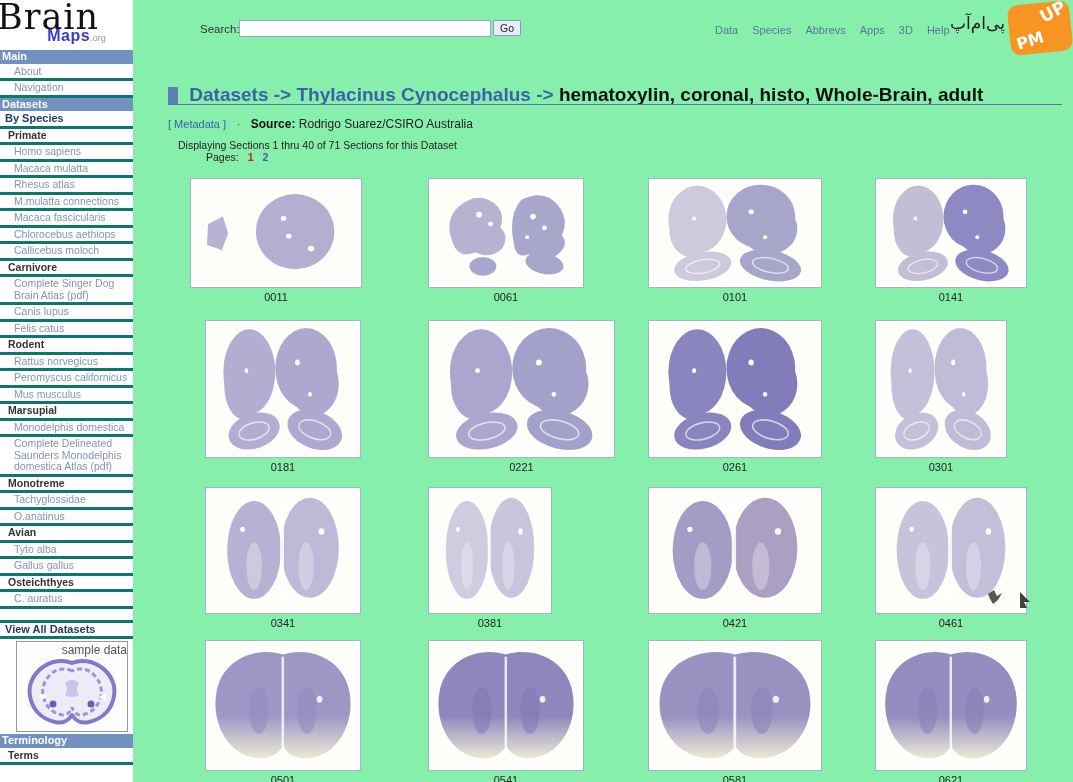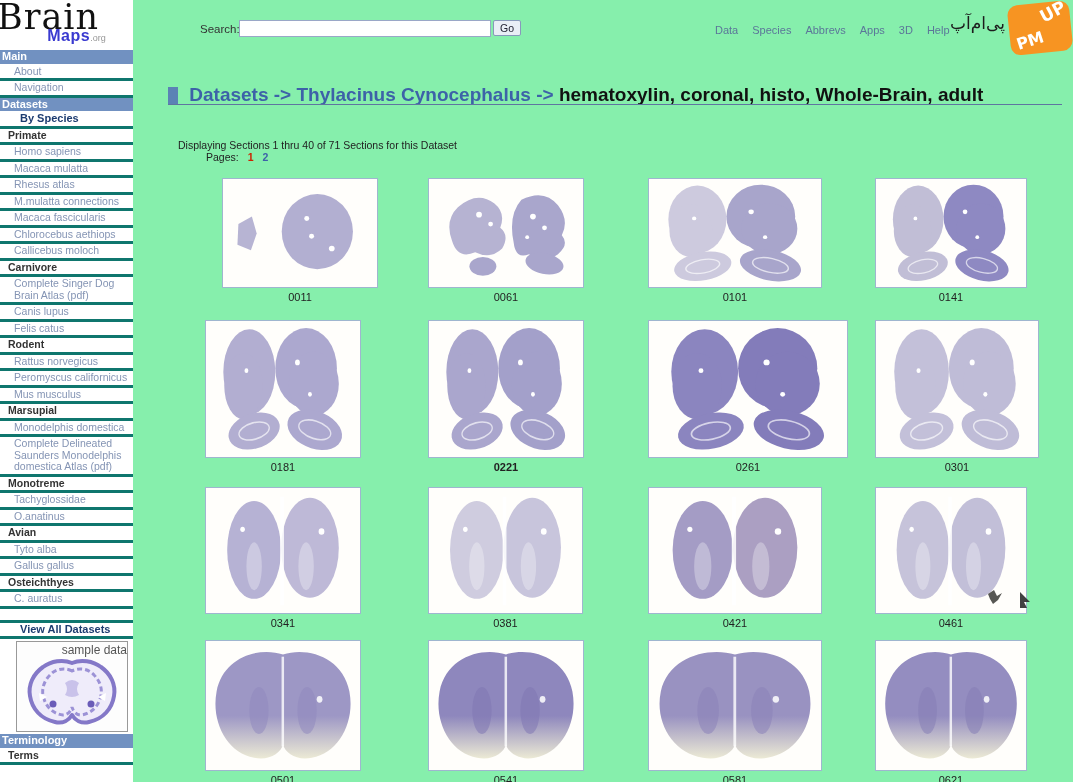--- a/index.html
+++ b/index.html
@@ -8,21 +8,21 @@
   
   #sidebar{position:absolute;left:0;top:0;width:133px;height:782px;background:#fff;}
   #logo{position:relative;height:50px;}
   #logo .brain{font-family:"DejaVu Serif",serif;font-size:35px;line-height:34px;color:#111;
                letter-spacing:1px;margin-left:-3px;display:block;}
   #logo .mapsrow{display:block;text-align:center;margin-top:-7px;padding-right:8px;margin-left:28px;}
   #logo .maps{color:#3a3ad0;font-weight:bold;font-size:16px;letter-spacing:.5px;}
   #logo .org{color:#979797;font-size:9px;}
   .sb-item{font-size:10.5px;line-height:11.5px;border-bottom:3px solid #0f766e;padding:1px 2px;}
   .sb-header{background:#7191c1;color:#fff;font-weight:bold;font-size:11px;border-bottom:1px solid #fff;}
-  .sb-subheader{color:#1d3c70;font-weight:bold;padding-left:20px;font-size:11px;}
+  .sb-subheader{color:#1d3c70;font-weight:bold;padding-left:5px;font-size:11px;}
   .sb-group{color:#333;font-weight:bold;padding-left:8px;}
   .sb-link{color:#8494b4;padding-left:14px;cursor:pointer;}
   .sb-spacer{height:9px;}
   #sampleBox{margin:2px 5px 2px 16px;border:1px solid #999;text-align:center;background:#fdfdfd;}
   #sampleBox .cap{font-size:12px;color:#555;padding-top:1px;text-align:right;}
   
   #searchLabel{position:absolute;left:200px;top:23px;font-size:11.5px;color:#333;}
   #searchInput{position:absolute;left:239px;top:20px;width:246px;height:15px;border:1px solid #9aa7c7;
                font-size:11px;padding:0 2px;}
   #goBtn{position:absolute;left:493px;top:20px;font-size:10.5px;color:#223;border:1px solid #8899bb;
@@ -153,27 +153,33 @@
   <div id="crumbBar">
     <span id="crumbSquare"></span>
     <span class="crumb-link">Datasets</span>
     <span class="crumb-arrow">-&gt;</span>
     <span class="crumb-link">Thylacinus Cynocephalus</span>
     <span class="crumb-arrow">-&gt;</span>
     <span class="crumb-title">hematoxylin, coronal, histo, Whole-Brain, adult</span>
   </div>
   <div id="crumbRule"></div>
 
+  <div id="metaRow">
+    <span id="metaLink">[ Metadata ]</span>
+    <span id="metaDot">·</span>
+    <span id="srcLabel">Source:</span>
+    <span id="srcValue">Rodrigo Suarez/CSIRO Australia</span>
+  </div>
   <div id="dispLine">Displaying Sections 1 thru 40 of 71 Sections for this Dataset</div>
   <div id="pagesRow">
     <span>Pages:</span><span id="pageNums"><span class="page-num page-current">1</span><span class="page-num page-link">2</span></span>
   </div>
 
   <div id="grid">
-      <div class="thumb" style="left: 222px; top: 178px; width: 156px;">
+      <div class="thumb" style="left: 190px; top: 178px; width: 172px;">
         <div class="box" style="height: 108px;">
           <svg viewBox="0 0 160 115" preserveAspectRatio="none">
             <path d="M16,48 L30,40 L35,58 L29,76 L15,70 Z" fill="#b7b4d3"></path>
             <ellipse cx="98" cy="56" rx="37" ry="40" fill="#b2afd1"></ellipse>
             <circle cx="87" cy="42" r="2.6" fill="#fff"></circle>
             <circle cx="92" cy="61" r="2.6" fill="#fff"></circle>
             <circle cx="113" cy="74" r="3" fill="#fff"></circle>
           </svg>
         </div>
         <div class="lab">0011</div>
@@ -241,57 +247,57 @@
             <ellipse cx="113" cy="92" rx="29" ry="16" fill="#aca8cf" transform="rotate(14 113 92)"></ellipse>
             <ellipse cx="50" cy="93" rx="16" ry="7" fill="none" stroke="#fff" stroke-width="1.4" opacity=".65" transform="rotate(-12 50 93)"></ellipse>
             <ellipse cx="113" cy="92" rx="17" ry="7.5" fill="none" stroke="#fff" stroke-width="1.4" opacity=".65" transform="rotate(14 113 92)"></ellipse>
             <circle cx="95" cy="35" r="2.5" fill="#fff"></circle>
             <circle cx="108" cy="62" r="2" fill="#fff"></circle>
             <circle cx="42" cy="42" r="2" fill="#fff"></circle>
           </svg>
         </div>
         <div class="lab">0181</div>
       </div>
-      <div class="thumb" style="left: 428px; top: 320px; width: 156px; font-weight: bold;">
+      <div class="thumb" style="left: 428px; top: 320px; width: 187px;">
         <div class="box" style="height: 136px;">
           <svg viewBox="0 0 160 115" preserveAspectRatio="none">
             <ellipse cx="45" cy="43" rx="27" ry="36" fill="#aaa6cd"></ellipse>
             <ellipse cx="39" cy="55" rx="20" ry="28" fill="#aaa6cd"></ellipse>
             <ellipse cx="104" cy="40" rx="32" ry="34" fill="#a3a0ca"></ellipse>
             <ellipse cx="112" cy="53" rx="26" ry="27" fill="#a3a0ca"></ellipse>
             <ellipse cx="50" cy="93" rx="27" ry="15" fill="#aaa6cd" transform="rotate(-12 50 93)"></ellipse>
             <ellipse cx="113" cy="92" rx="29" ry="16" fill="#a3a0ca" transform="rotate(14 113 92)"></ellipse>
             <ellipse cx="50" cy="93" rx="16" ry="7" fill="none" stroke="#fff" stroke-width="1.4" opacity=".65" transform="rotate(-12 50 93)"></ellipse>
             <ellipse cx="113" cy="92" rx="17" ry="7.5" fill="none" stroke="#fff" stroke-width="1.4" opacity=".65" transform="rotate(14 113 92)"></ellipse>
             <circle cx="95" cy="35" r="2.5" fill="#fff"></circle>
             <circle cx="108" cy="62" r="2" fill="#fff"></circle>
             <circle cx="42" cy="42" r="2" fill="#fff"></circle>
           </svg>
         </div>
         <div class="lab">0221</div>
       </div>
-      <div class="thumb" style="left: 648px; top: 320px; width: 200px;">
+      <div class="thumb" style="left: 648px; top: 320px; width: 174px;">
         <div class="box" style="height: 136px;">
           <svg viewBox="0 0 160 115" preserveAspectRatio="none">
             <ellipse cx="45" cy="43" rx="27" ry="36" fill="#8b85bf"></ellipse>
             <ellipse cx="39" cy="55" rx="20" ry="28" fill="#8b85bf"></ellipse>
             <ellipse cx="104" cy="40" rx="32" ry="34" fill="#837cba"></ellipse>
             <ellipse cx="112" cy="53" rx="26" ry="27" fill="#837cba"></ellipse>
             <ellipse cx="50" cy="93" rx="27" ry="15" fill="#8b85bf" transform="rotate(-12 50 93)"></ellipse>
             <ellipse cx="113" cy="92" rx="29" ry="16" fill="#837cba" transform="rotate(14 113 92)"></ellipse>
             <ellipse cx="50" cy="93" rx="16" ry="7" fill="none" stroke="#fff" stroke-width="1.4" opacity=".65" transform="rotate(-12 50 93)"></ellipse>
             <ellipse cx="113" cy="92" rx="17" ry="7.5" fill="none" stroke="#fff" stroke-width="1.4" opacity=".65" transform="rotate(14 113 92)"></ellipse>
             <circle cx="95" cy="35" r="2.5" fill="#fff"></circle>
             <circle cx="108" cy="62" r="2" fill="#fff"></circle>
             <circle cx="42" cy="42" r="2" fill="#fff"></circle>
           </svg>
         </div>
         <div class="lab">0261</div>
       </div>
-      <div class="thumb" style="left: 875px; top: 320px; width: 164px;">
+      <div class="thumb" style="left: 875px; top: 320px; width: 132px;">
         <div class="box" style="height: 136px;">
           <svg viewBox="0 0 160 115" preserveAspectRatio="none">
             <ellipse cx="45" cy="43" rx="27" ry="36" fill="#c3c0d9"></ellipse>
             <ellipse cx="39" cy="55" rx="20" ry="28" fill="#c3c0d9"></ellipse>
             <ellipse cx="104" cy="40" rx="32" ry="34" fill="#bfbcd7"></ellipse>
             <ellipse cx="112" cy="53" rx="26" ry="27" fill="#bfbcd7"></ellipse>
             <ellipse cx="50" cy="93" rx="27" ry="15" fill="#c3c0d9" transform="rotate(-12 50 93)"></ellipse>
             <ellipse cx="113" cy="92" rx="29" ry="16" fill="#bfbcd7" transform="rotate(14 113 92)"></ellipse>
             <ellipse cx="50" cy="93" rx="16" ry="7" fill="none" stroke="#fff" stroke-width="1.4" opacity=".65" transform="rotate(-12 50 93)"></ellipse>
             <ellipse cx="113" cy="92" rx="17" ry="7.5" fill="none" stroke="#fff" stroke-width="1.4" opacity=".65" transform="rotate(14 113 92)"></ellipse>
@@ -309,21 +315,21 @@
             <ellipse cx="108" cy="55" rx="30" ry="46" fill="#beb9d7"></ellipse>
             <rect x="77" y="8" width="4" height="100" fill="#fff" opacity=".85"></rect>
             <ellipse cx="50" cy="72" rx="8" ry="22" fill="#fff" opacity=".3"></ellipse>
             <ellipse cx="104" cy="72" rx="8" ry="22" fill="#fff" opacity=".3"></ellipse>
             <circle cx="120" cy="40" r="3" fill="#fff"></circle>
             <circle cx="38" cy="38" r="2.4" fill="#fff"></circle>
           </svg>
         </div>
         <div class="lab">0341</div>
       </div>
-      <div class="thumb" style="left: 428px; top: 487px; width: 155px;">
+      <div class="thumb" style="left: 428px; top: 487px; width: 124px;">
         <div class="box" style="height: 125px;">
           <svg viewBox="0 0 160 115" preserveAspectRatio="none">
             <ellipse cx="50" cy="57" rx="28" ry="45" fill="#cfccdf"></ellipse>
             <ellipse cx="108" cy="55" rx="30" ry="46" fill="#c8c5dc"></ellipse>
             <rect x="77" y="8" width="4" height="100" fill="#fff" opacity=".85"></rect>
             <ellipse cx="50" cy="72" rx="8" ry="22" fill="#fff" opacity=".3"></ellipse>
             <ellipse cx="104" cy="72" rx="8" ry="22" fill="#fff" opacity=".3"></ellipse>
             <circle cx="120" cy="40" r="3" fill="#fff"></circle>
             <circle cx="38" cy="38" r="2.4" fill="#fff"></circle>
           </svg>

